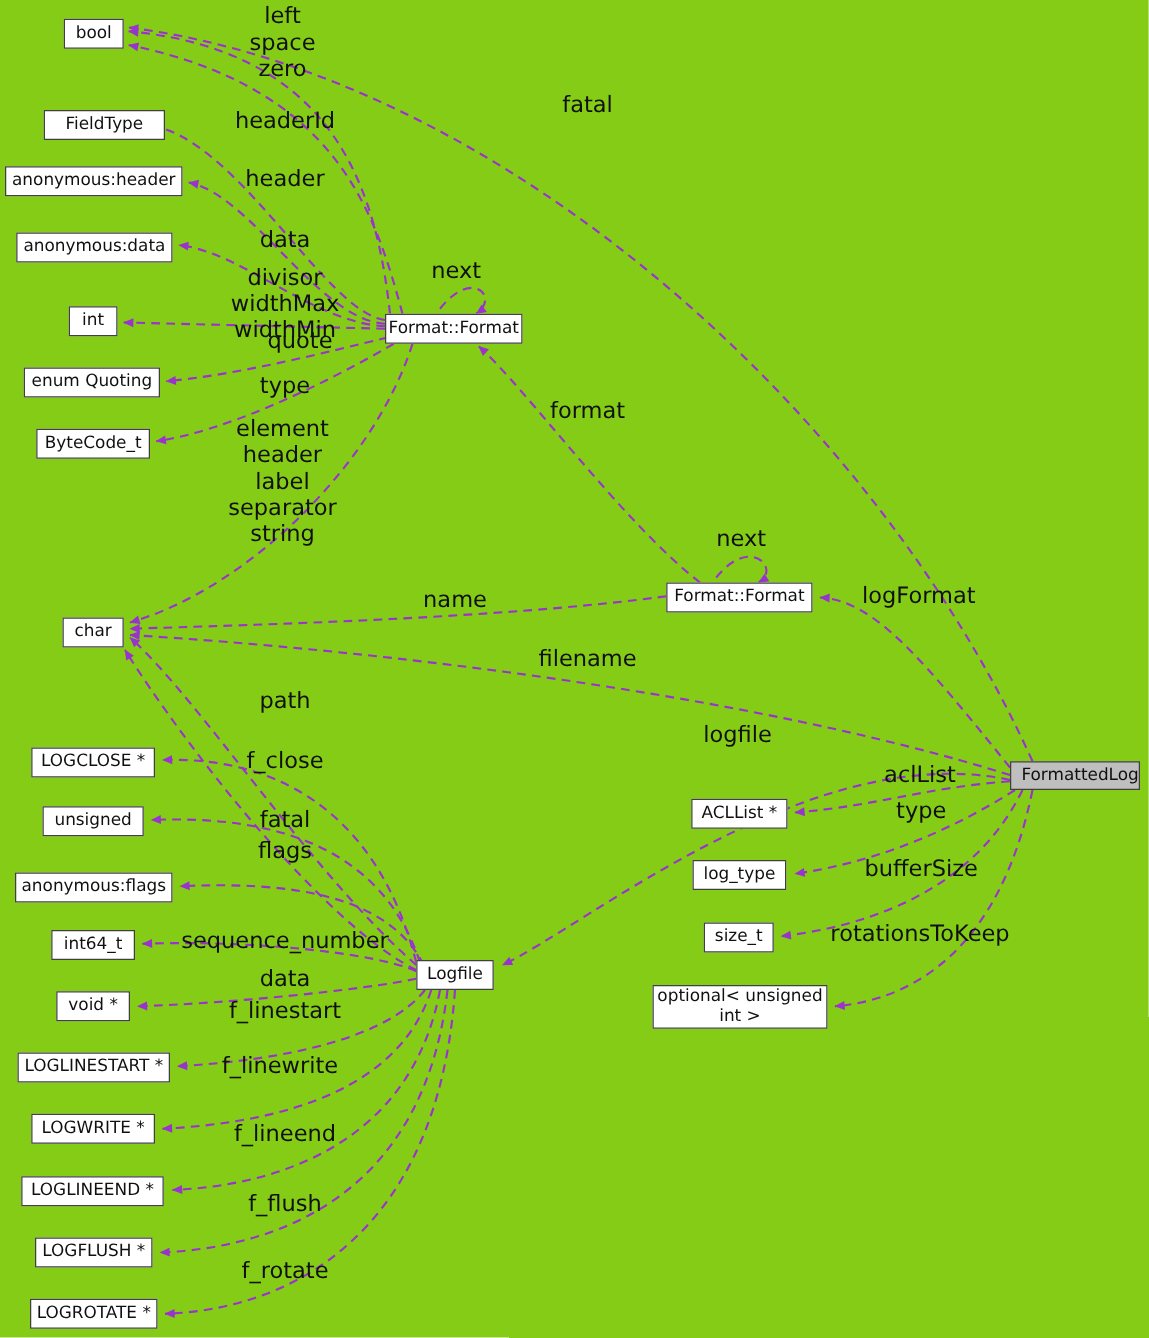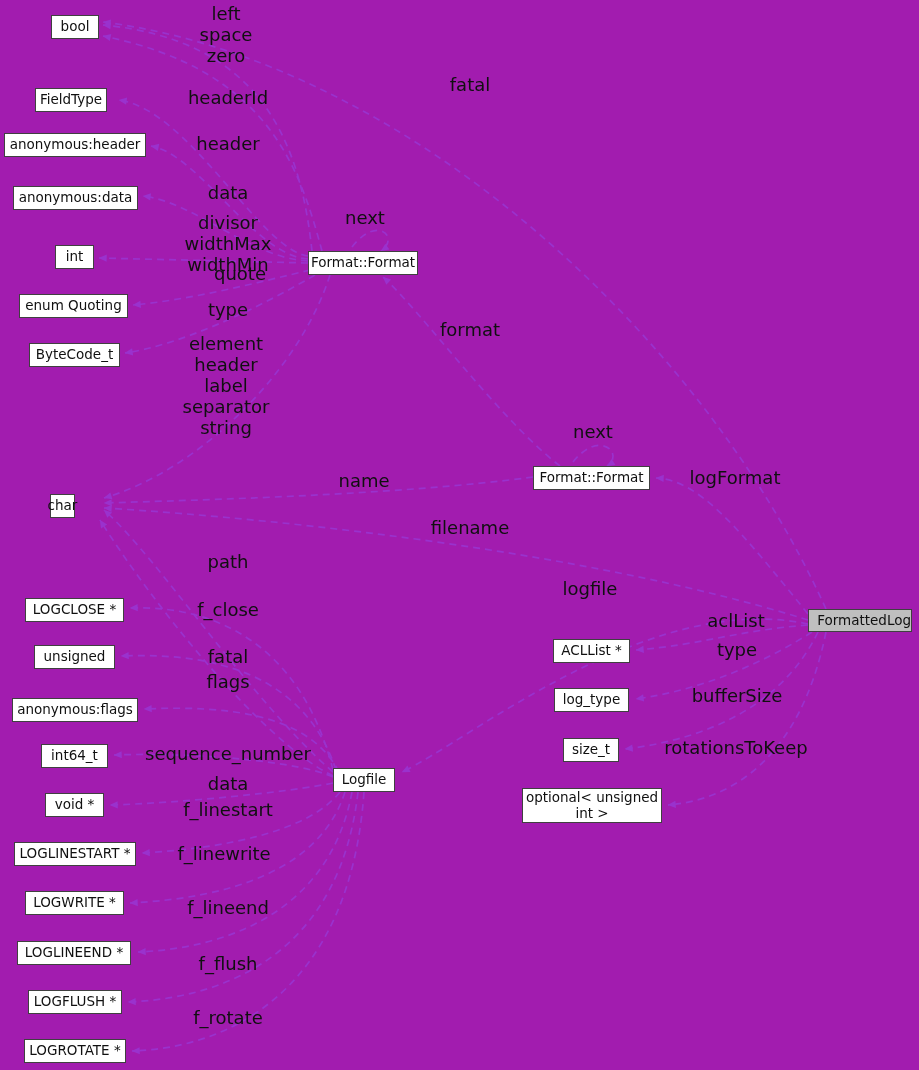--- a/index.html
+++ b/index.html
@@ -4,21 +4,21 @@
 <style>
   html, body {
     margin: 0;
     padding: 0;
     background: #ffffff;
   }
   #diagram {
     position: relative;
     width: 919px;
     height: 1070px;
-    background: #a21caf;
+    background: #84cc16;
     font-family: "DejaVu Sans", "Liberation Sans", sans-serif;
     overflow: hidden;
   }
   #edge-layer {
     position: absolute;
     left: 0;
     top: 0;
     width: 919px;
     height: 1070px;
   }
@@ -93,27 +93,27 @@
         <path d="M 364,792 C 350,990 230,1048 132,1051" fill="none" stroke="#9a32cd" stroke-width="1.7" stroke-dasharray="7,5" marker-end="url(#arrowhead)"></path>
         <path d="M 808,624 C 650,590 470,740 402,772" fill="none" stroke="#9a32cd" stroke-width="1.7" stroke-dasharray="7,5" marker-end="url(#arrowhead)"></path>
         <path d="M 808,625 C 740,630 700,645 636,650" fill="none" stroke="#9a32cd" stroke-width="1.7" stroke-dasharray="7,5" marker-end="url(#arrowhead)"></path>
         <path d="M 812,632 C 760,665 700,690 636,699" fill="none" stroke="#9a32cd" stroke-width="1.7" stroke-dasharray="7,5" marker-end="url(#arrowhead)"></path>
         <path d="M 818,632 C 780,710 700,740 625,749" fill="none" stroke="#9a32cd" stroke-width="1.7" stroke-dasharray="7,5" marker-end="url(#arrowhead)"></path>
         <path d="M 826,632 C 800,760 730,800 668,805" fill="none" stroke="#9a32cd" stroke-width="1.7" stroke-dasharray="7,5" marker-end="url(#arrowhead)"></path>
       </g>
   </svg>
   <div id="nodes-group">
       <div class="node" style="left: 51px; top: 15px; width: 48px; height: 24px;"><span>bool</span></div>
-      <div class="node" style="left: 35px; top: 88px; width: 72px; height: 24px; justify-content: center;"><span>FieldType</span></div>
+      <div class="node" style="left: 35px; top: 88px; width: 97px; height: 24px; justify-content: center;"><span>FieldType</span></div>
       <div class="node" style="left: 4px; top: 133px; width: 142px; height: 24px;"><span>anonymous:header</span></div>
       <div class="node" style="left: 13px; top: 186px; width: 125px; height: 24px;"><span>anonymous:data</span></div>
       <div class="node" style="left: 55px; top: 245px; width: 39px; height: 24px;"><span>int</span></div>
       <div class="node" style="left: 19px; top: 294px; width: 109px; height: 24px;"><span>enum Quoting</span></div>
       <div class="node" style="left: 29px; top: 343px; width: 91px; height: 24px;"><span>ByteCode_t</span></div>
-      <div class="node" style="left: 50px; top: 494px; width: 25px; height: 24px;"><span>char</span></div>
+      <div class="node" style="left: 50px; top: 494px; width: 49px; height: 24px;"><span>char</span></div>
       <div class="node" style="left: 25px; top: 598px; width: 99px; height: 24px;"><span>LOGCLOSE *</span></div>
       <div class="node" style="left: 34px; top: 645px; width: 81px; height: 24px;"><span>unsigned</span></div>
       <div class="node" style="left: 12px; top: 698px; width: 126px; height: 24px;"><span>anonymous:flags</span></div>
       <div class="node" style="left: 41px; top: 744px; width: 67px; height: 24px;"><span>int64_t</span></div>
       <div class="node" style="left: 45px; top: 793px; width: 59px; height: 24px;"><span>void *</span></div>
       <div class="node" style="left: 14px; top: 842px; width: 122px; height: 24px;"><span>LOGLINESTART *</span></div>
       <div class="node" style="left: 25px; top: 891px; width: 99px; height: 24px;"><span>LOGWRITE *</span></div>
       <div class="node" style="left: 17px; top: 941px; width: 114px; height: 24px;"><span>LOGLINEEND *</span></div>
       <div class="node" style="left: 28px; top: 990px; width: 94px; height: 24px;"><span>LOGFLUSH *</span></div>
       <div class="node" style="left: 24px; top: 1039px; width: 102px; height: 24px;"><span>LOGROTATE *</span></div>

